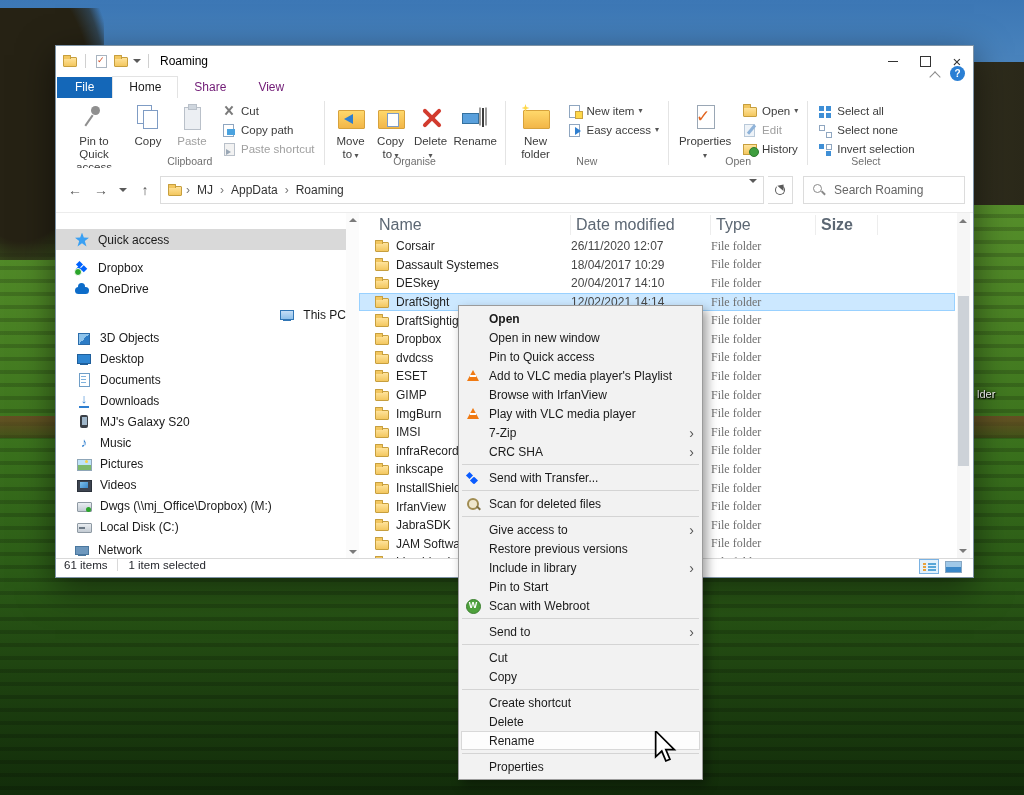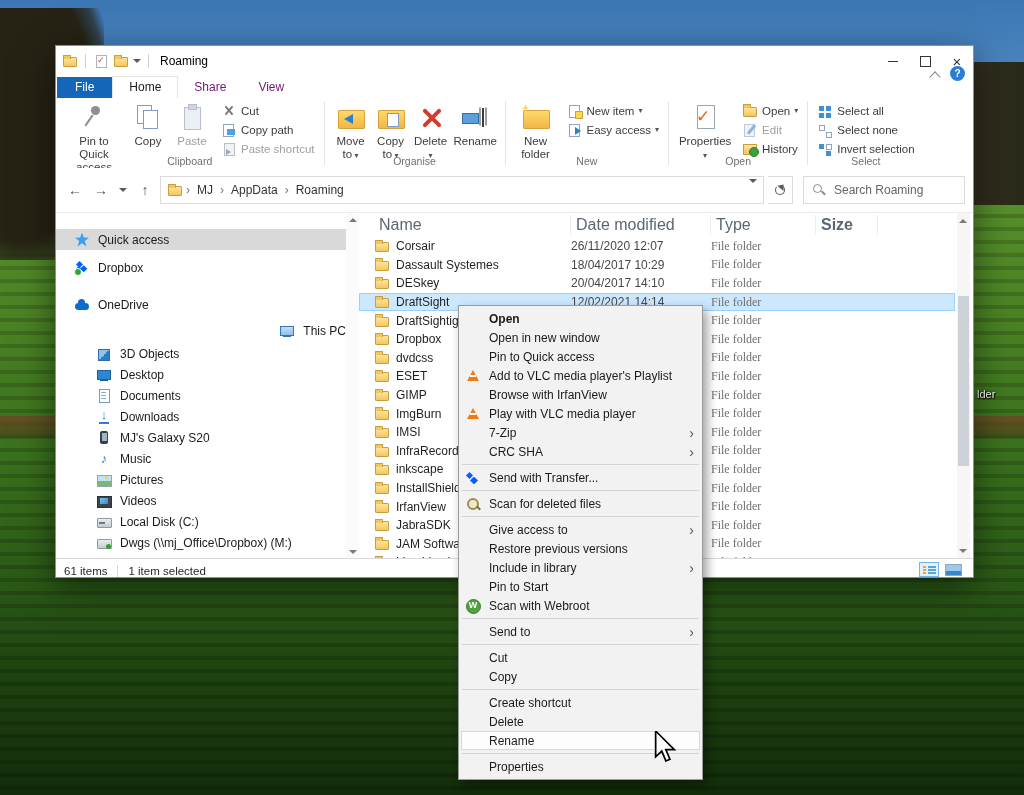--- a/index.html
+++ b/index.html
@@ -68,24 +68,24 @@
   .i-refresh::before{content:"";position:absolute;left:1px;top:1px;width:8px;height:8px;border:1.5px solid #5a5a5a;border-radius:50%;border-top-color:transparent;}
   .i-refresh::after{content:"";position:absolute;right:0;top:0;border-left:4px solid transparent;border-right:4px solid transparent;border-bottom:5px solid #5a5a5a;transform:rotate(40deg);}
   .search-box{flex:1;height:26px;border:1px solid #dcdcdc;margin-left:6px;display:flex;align-items:center;padding:0 8px;color:#666;gap:8px;}
   .i-search{position:relative;width:14px;height:14px;}
   .i-search::before{content:"";position:absolute;left:1px;top:1px;width:7px;height:7px;border:1.5px solid #8a8a8a;border-radius:50%;}
   .i-search::after{content:"";position:absolute;left:9px;top:9px;width:5px;height:1.5px;background:#8a8a8a;transform:rotate(45deg);}
   
   .main{position:absolute;left:0;top:167px;right:0;bottom:18px;background:#fff;}
   .sidebar{position:absolute;left:0;top:0;width:290px;bottom:0;overflow:hidden;padding-top:16px;box-sizing:border-box;}
   .side-item{display:flex;align-items:center;height:21px;padding-left:18px;gap:8px;font-size:12px;color:#1a1a1a;}
-  .side-item.level1{padding-left:40px;}
+  .side-item.level1{padding-left:20px;}
   .side-item.selected{background:#d9d9d9;}
   .side-item:nth-child(2){margin-top:7px;}
-  .side-item:nth-child(3){margin-top:16px;text-align:right;}
+  .side-item:nth-child(3){margin-top:0;text-align:right;}
   .side-item:nth-child(4){margin-top:5px;justify-content:flex-end;}
   .side-item:nth-child(5){margin-top:2px;}
   .side-item:nth-child(15){margin-top:2px;}
   .side-scroll{position:absolute;left:290px;top:0;width:13px;bottom:0;background:#fbfbfb;display:flex;flex-direction:column;justify-content:space-between;align-items:center;padding:5px 0;box-sizing:border-box;}
   .filelist{position:absolute;left:303px;top:0;right:18px;bottom:0;overflow:hidden;}
   .list-header{position:absolute;left:0;top:0;right:0;height:24px;display:flex;padding-left:15px;font-size:16px;color:#5c6773;align-items:center;box-sizing:border-box;}
   .hc{border-right:1px solid #ededed;height:20px;display:flex;align-items:center;padding-left:5px;box-sizing:border-box;}
   .hc-name{flex:0 0 197px;position:relative;}
   .hc-date{flex:0 0 140px;}
   .hc-type{flex:0 0 105px;}
@@ -96,21 +96,21 @@
   .cell{overflow:hidden;white-space:nowrap;}
   .cname{flex:0 0 197px;display:flex;align-items:center;gap:6px;color:#1f1f1f;}
   .cdate{flex:0 0 140px;color:#474747;}
   .ctype{flex:0 0 105px;color:#6f6f6f;font-family:Liberation Serif, serif;}
   .csize{flex:0 0 62px;color:#474747;text-align:right;}
   .list-scroll{position:absolute;right:3px;top:0;width:13px;bottom:0;background:#f6f6f6;}
   .list-scroll .tri-up{position:absolute;left:2px;top:6px;}
   .list-scroll .tri-down{position:absolute;left:2px;bottom:6px;border-top-color:#7a7a7a;}
   .scroll-thumb{position:absolute;left:1px;width:11px;top:83px;height:170px;background:#cdd2d8;}
   
-  .statusbar{position:absolute;left:0;bottom:0;right:0;height:18px;border-top:1px solid #d9d9d9;display:flex;align-items:flex-end;font-size:11.5px;color:#26282e;background:#fff;padding-left:8px;gap:10px;}
+  .statusbar{position:absolute;left:0;bottom:0;right:0;height:18px;border-top:1px solid #d9d9d9;display:flex;align-items:flex-start;font-size:11.5px;color:#26282e;background:#fff;padding-left:8px;gap:10px;}
   .st-sep{width:1px;height:12px;background:#d9d9d9;}
   .view-btns{margin-left:auto;display:flex;gap:4px;padding-right:10px;}
   .vbtn{width:20px;height:15px;position:relative;box-sizing:border-box;}
   .vbtn.active{border:1px solid #7ab2e2;background:#e3f1fb;}
   .v-details::before{content:"";position:absolute;left:3px;top:3px;width:3px;height:2px;background:#e8a33d;box-shadow:0 3px 0 #e8a33d,0 6px 0 #e8a33d;}
   .v-details::after{content:"";position:absolute;left:8px;top:3px;width:8px;height:2px;background:#58a6d8;box-shadow:0 3px 0 #58a6d8,0 6px 0 #58a6d8;}
   .v-thumb::before{content:"";position:absolute;left:2px;top:2px;width:15px;height:10px;background:linear-gradient(180deg,#9fc8e8 0 55%,#3a87c8 55%);border:1px solid #88a8c4;}
   
   .icon16{display:inline-block;width:16px;height:16px;position:relative;flex:none;}
   .icon32{display:inline-block;width:34px;height:32px;position:relative;flex:none;}
@@ -437,26 +437,26 @@
   </div>
         <div class="side-item level1">
     <span class="icon16 i-pictures"></span>
     <span class="slabel">Pictures</span>
   </div>
         <div class="side-item level1">
     <span class="icon16 i-videos"></span>
     <span class="slabel">Videos</span>
   </div>
         <div class="side-item level1">
+    <span class="icon16 i-netdrive"></span>
+    <span class="slabel">Dwgs (\\mj_Office\Dropbox) (M:)</span>
+  </div>
+        <div class="side-item level1">
     <span class="icon16 i-disk"></span>
     <span class="slabel">Local Disk (C:)</span>
-  </div>
-        <div class="side-item level1">
-    <span class="icon16 i-netdrive"></span>
-    <span class="slabel">Dwgs (\\mj_Office\Dropbox) (M:)</span>
   </div>
         <div class="side-item">
     <span class="icon16 i-network"></span>
     <span class="slabel">Network</span>
   </div>
       </div>
     <div class="side-scroll">
       <span class="tri-up"></span>
       <span class="tri-down" style="border-top-color:#7a7a7a"></span>
     </div>

